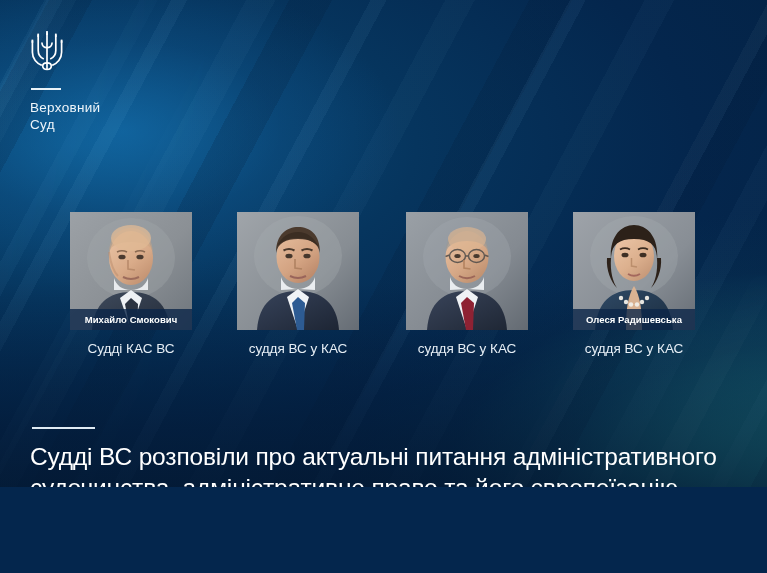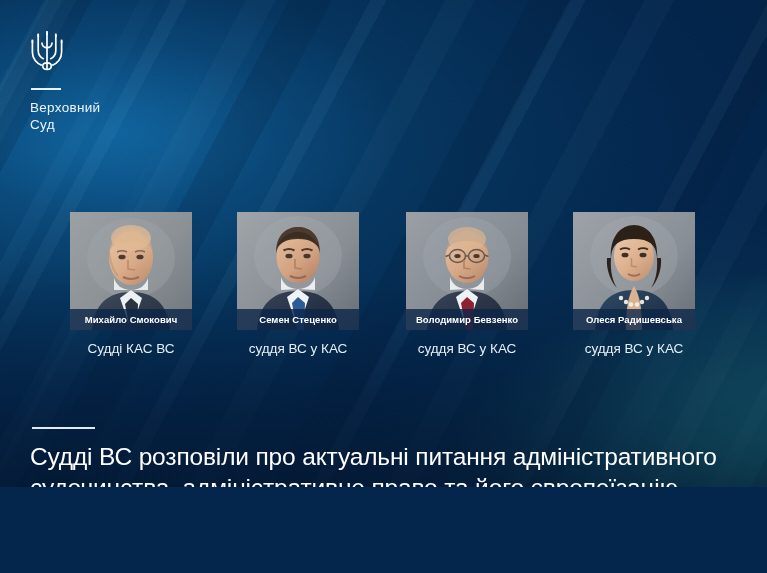--- a/index.html
+++ b/index.html
@@ -252,23 +252,20 @@
           <path d="M40 34 Q50 25 61 26 Q73 26 82 35 Q74 20 61 20 Q47 20 40 34 Z" fill="#3b2d22"></path>
           <ellipse cx="52" cy="44" rx="3.6" ry="2.3" fill="#45372c"></ellipse>
           <ellipse cx="70" cy="44" rx="3.6" ry="2.3" fill="#45372c"></ellipse>
           <path d="M46.5 38.5 Q52 35.5 57.5 38.5" stroke="#4b3a2d" stroke-width="2" fill="none"></path>
           <path d="M64.5 38.5 Q70 35.5 75.5 38.5" stroke="#4b3a2d" stroke-width="2" fill="none"></path>
           <path d="M58 47 L58 56 L65 57" stroke="#b08262" stroke-width="1.6" fill="none"></path>
           <path d="M53 64 Q61 68 69 64" stroke="#99645a" stroke-width="2" fill="none"></path>
           <path d="M61 77 C52 77 46 72 44 65 L44 78 Z" fill="#eaedf0"></path>
           <path d="M61 77 C70 77 76 72 78 65 L78 78 Z" fill="#eaedf0"></path>
         </svg>
-        <div class="namebar">
-          <span>Семен Стеценко</span>
-        </div>
       </div>
       <div class="role">суддя ВС у КАС</div>
     </div>
 
     <div class="person" style="left:406px">
       <div class="photo">
         <svg class="bgph" viewBox="0 0 122 118" preserveAspectRatio="xMidYMid slice">
           <defs>
             <linearGradient id="bk3" x1="0" y1="0" x2="1" y2="1">
               <stop offset="0" stop-color="#9aa0a6"></stop>
@@ -300,23 +297,20 @@
             <path d="M43.5 43 L39.5 44.5"></path>
             <path d="M78.5 43 L82.5 44.5"></path>
           </g>
           <ellipse cx="51.5" cy="44" rx="3.2" ry="2.1" fill="#48392e"></ellipse>
           <ellipse cx="70.5" cy="44" rx="3.2" ry="2.1" fill="#48392e"></ellipse>
           <path d="M58 48 L58 56 L64.5 57" stroke="#b3835f" stroke-width="1.6" fill="none"></path>
           <path d="M53 64 Q61 68.5 69 64" stroke="#9c6658" stroke-width="2" fill="none"></path>
           <path d="M61 77 C52 77 46 72 44 65 L44 78 Z" fill="#e9ecef"></path>
           <path d="M61 77 C70 77 76 72 78 65 L78 78 Z" fill="#e9ecef"></path>
         </svg>
-        <div class="namebar">
-          <span>Володимир Бевзенко</span>
-        </div>
       </div>
       <div class="role">суддя ВС у КАС</div>
     </div>
 
     <div class="person" style="left:573px">
       <div class="photo">
         <svg class="bgph" viewBox="0 0 122 118" preserveAspectRatio="xMidYMid slice">
           <defs>
             <linearGradient id="bk4" x1="0" y1="0" x2="1" y2="1">
               <stop offset="0" stop-color="#9ea3a9"></stop>

